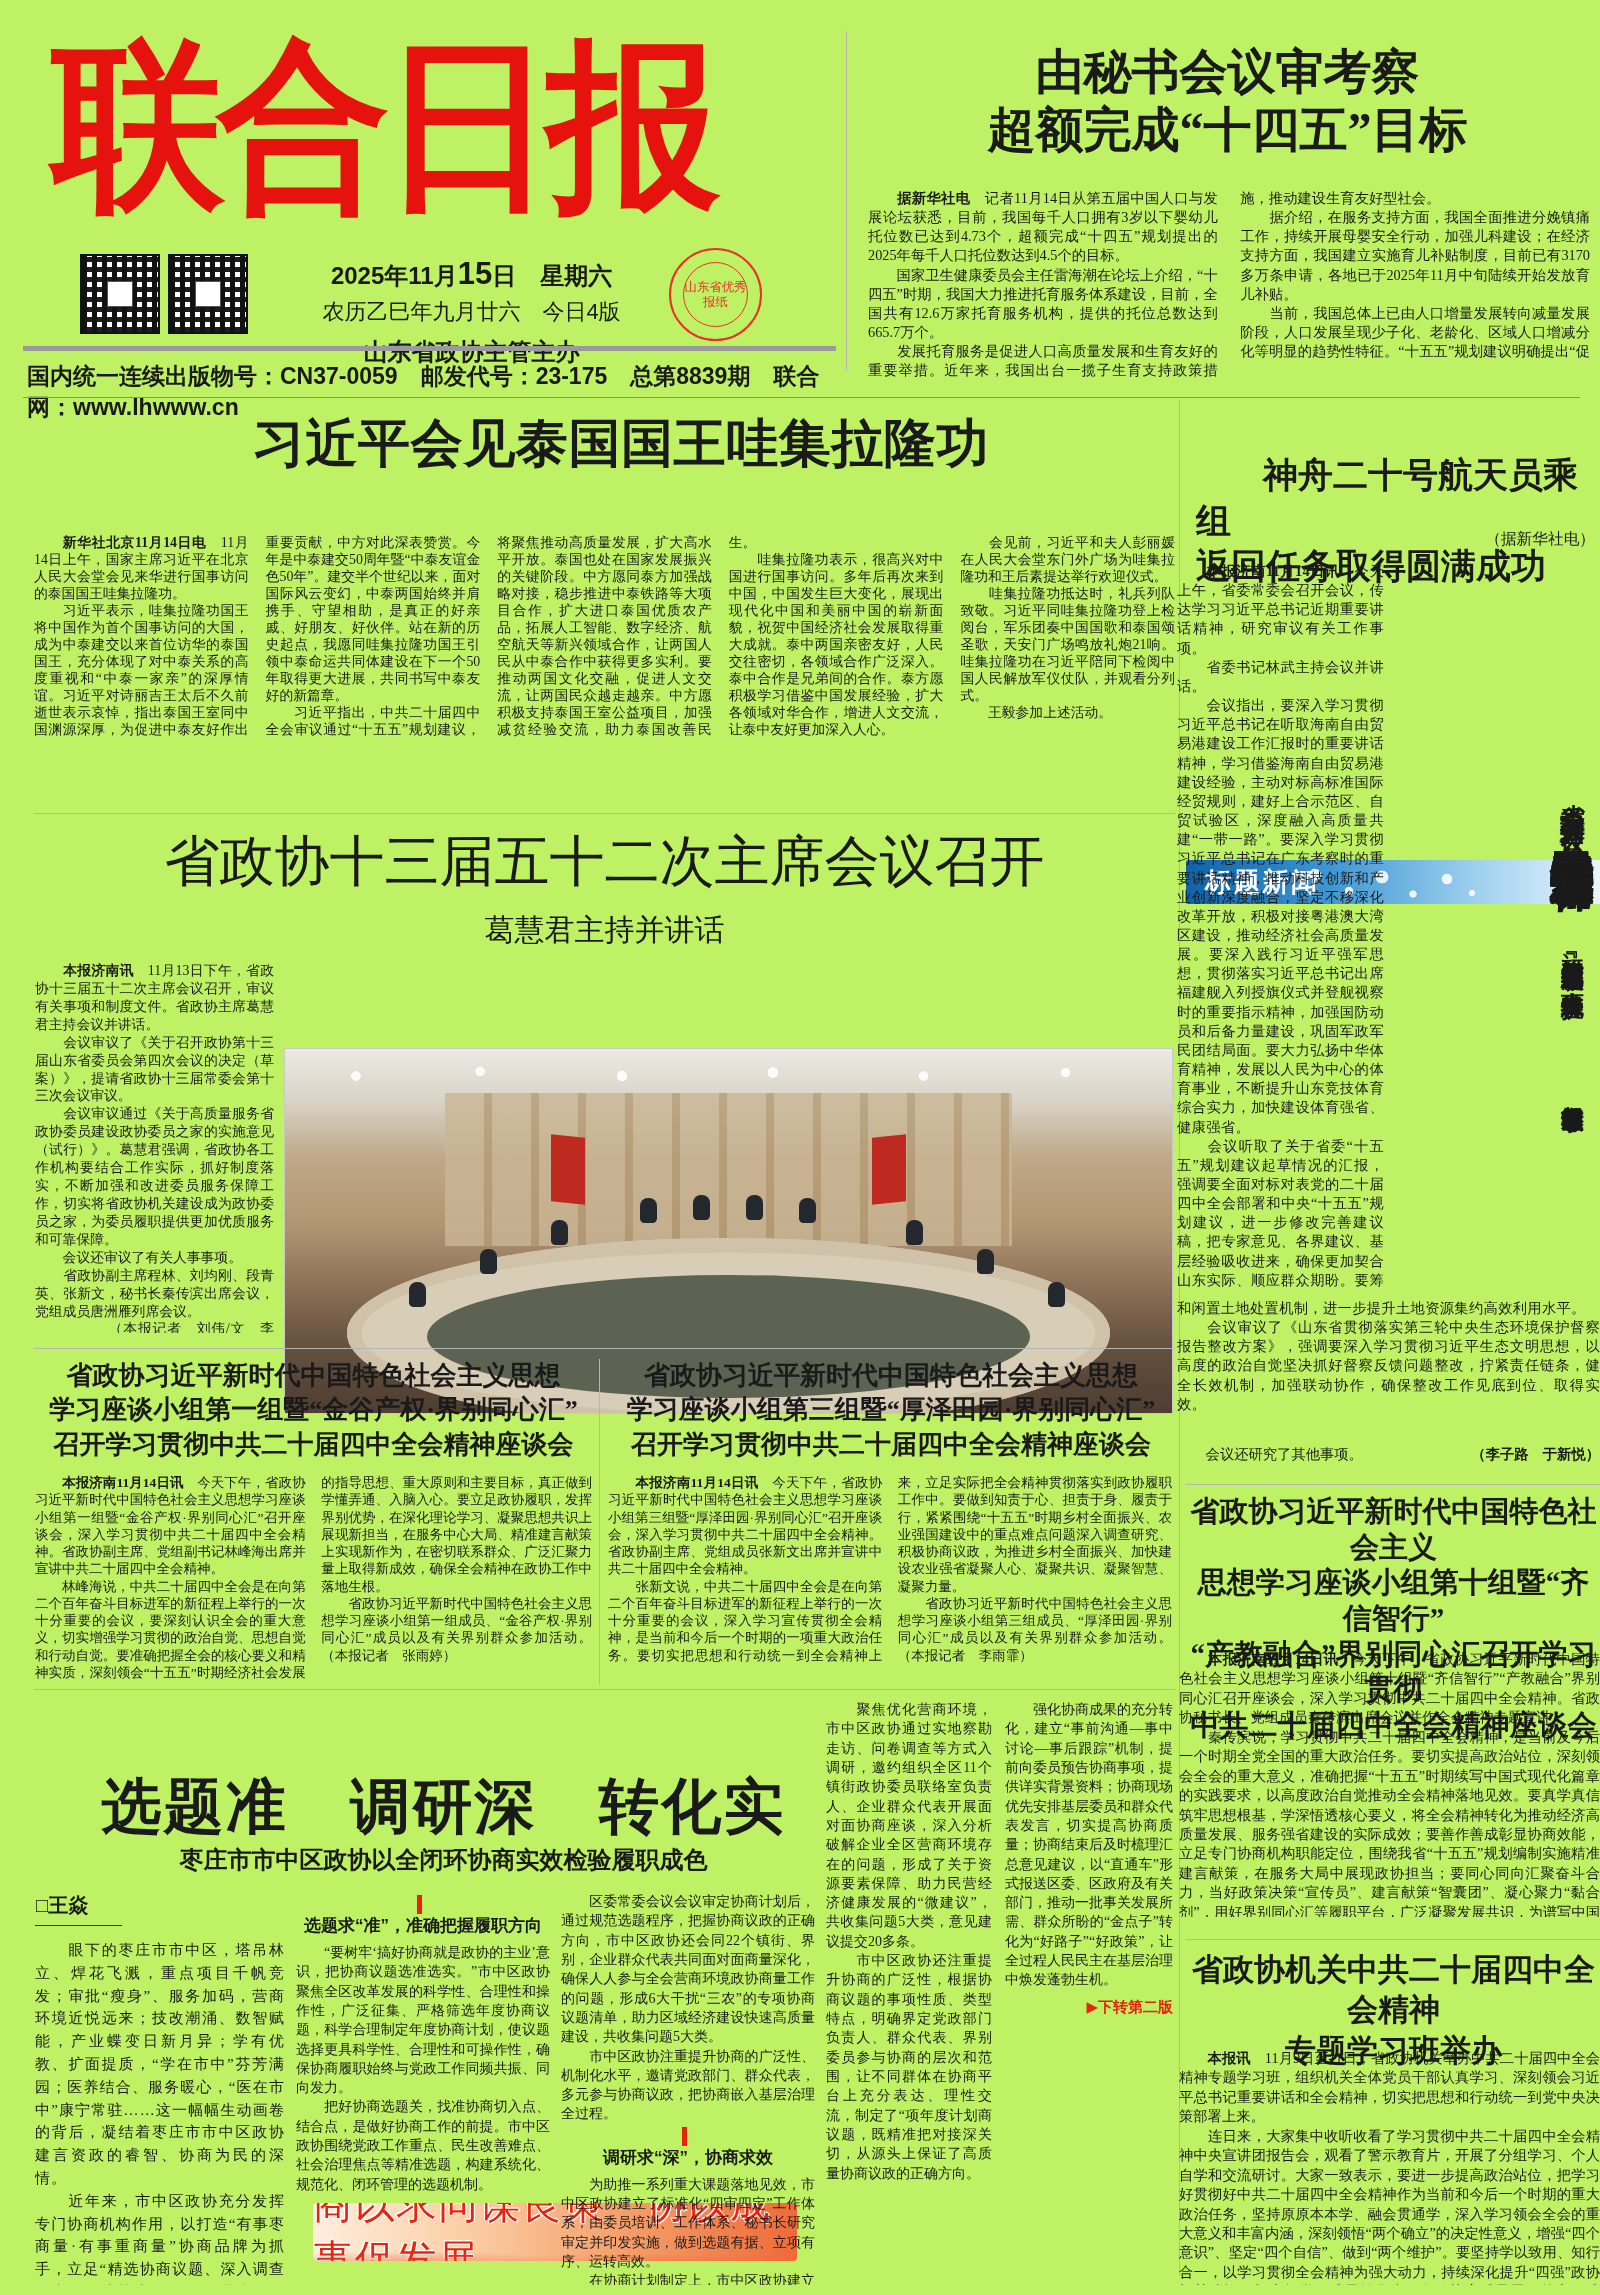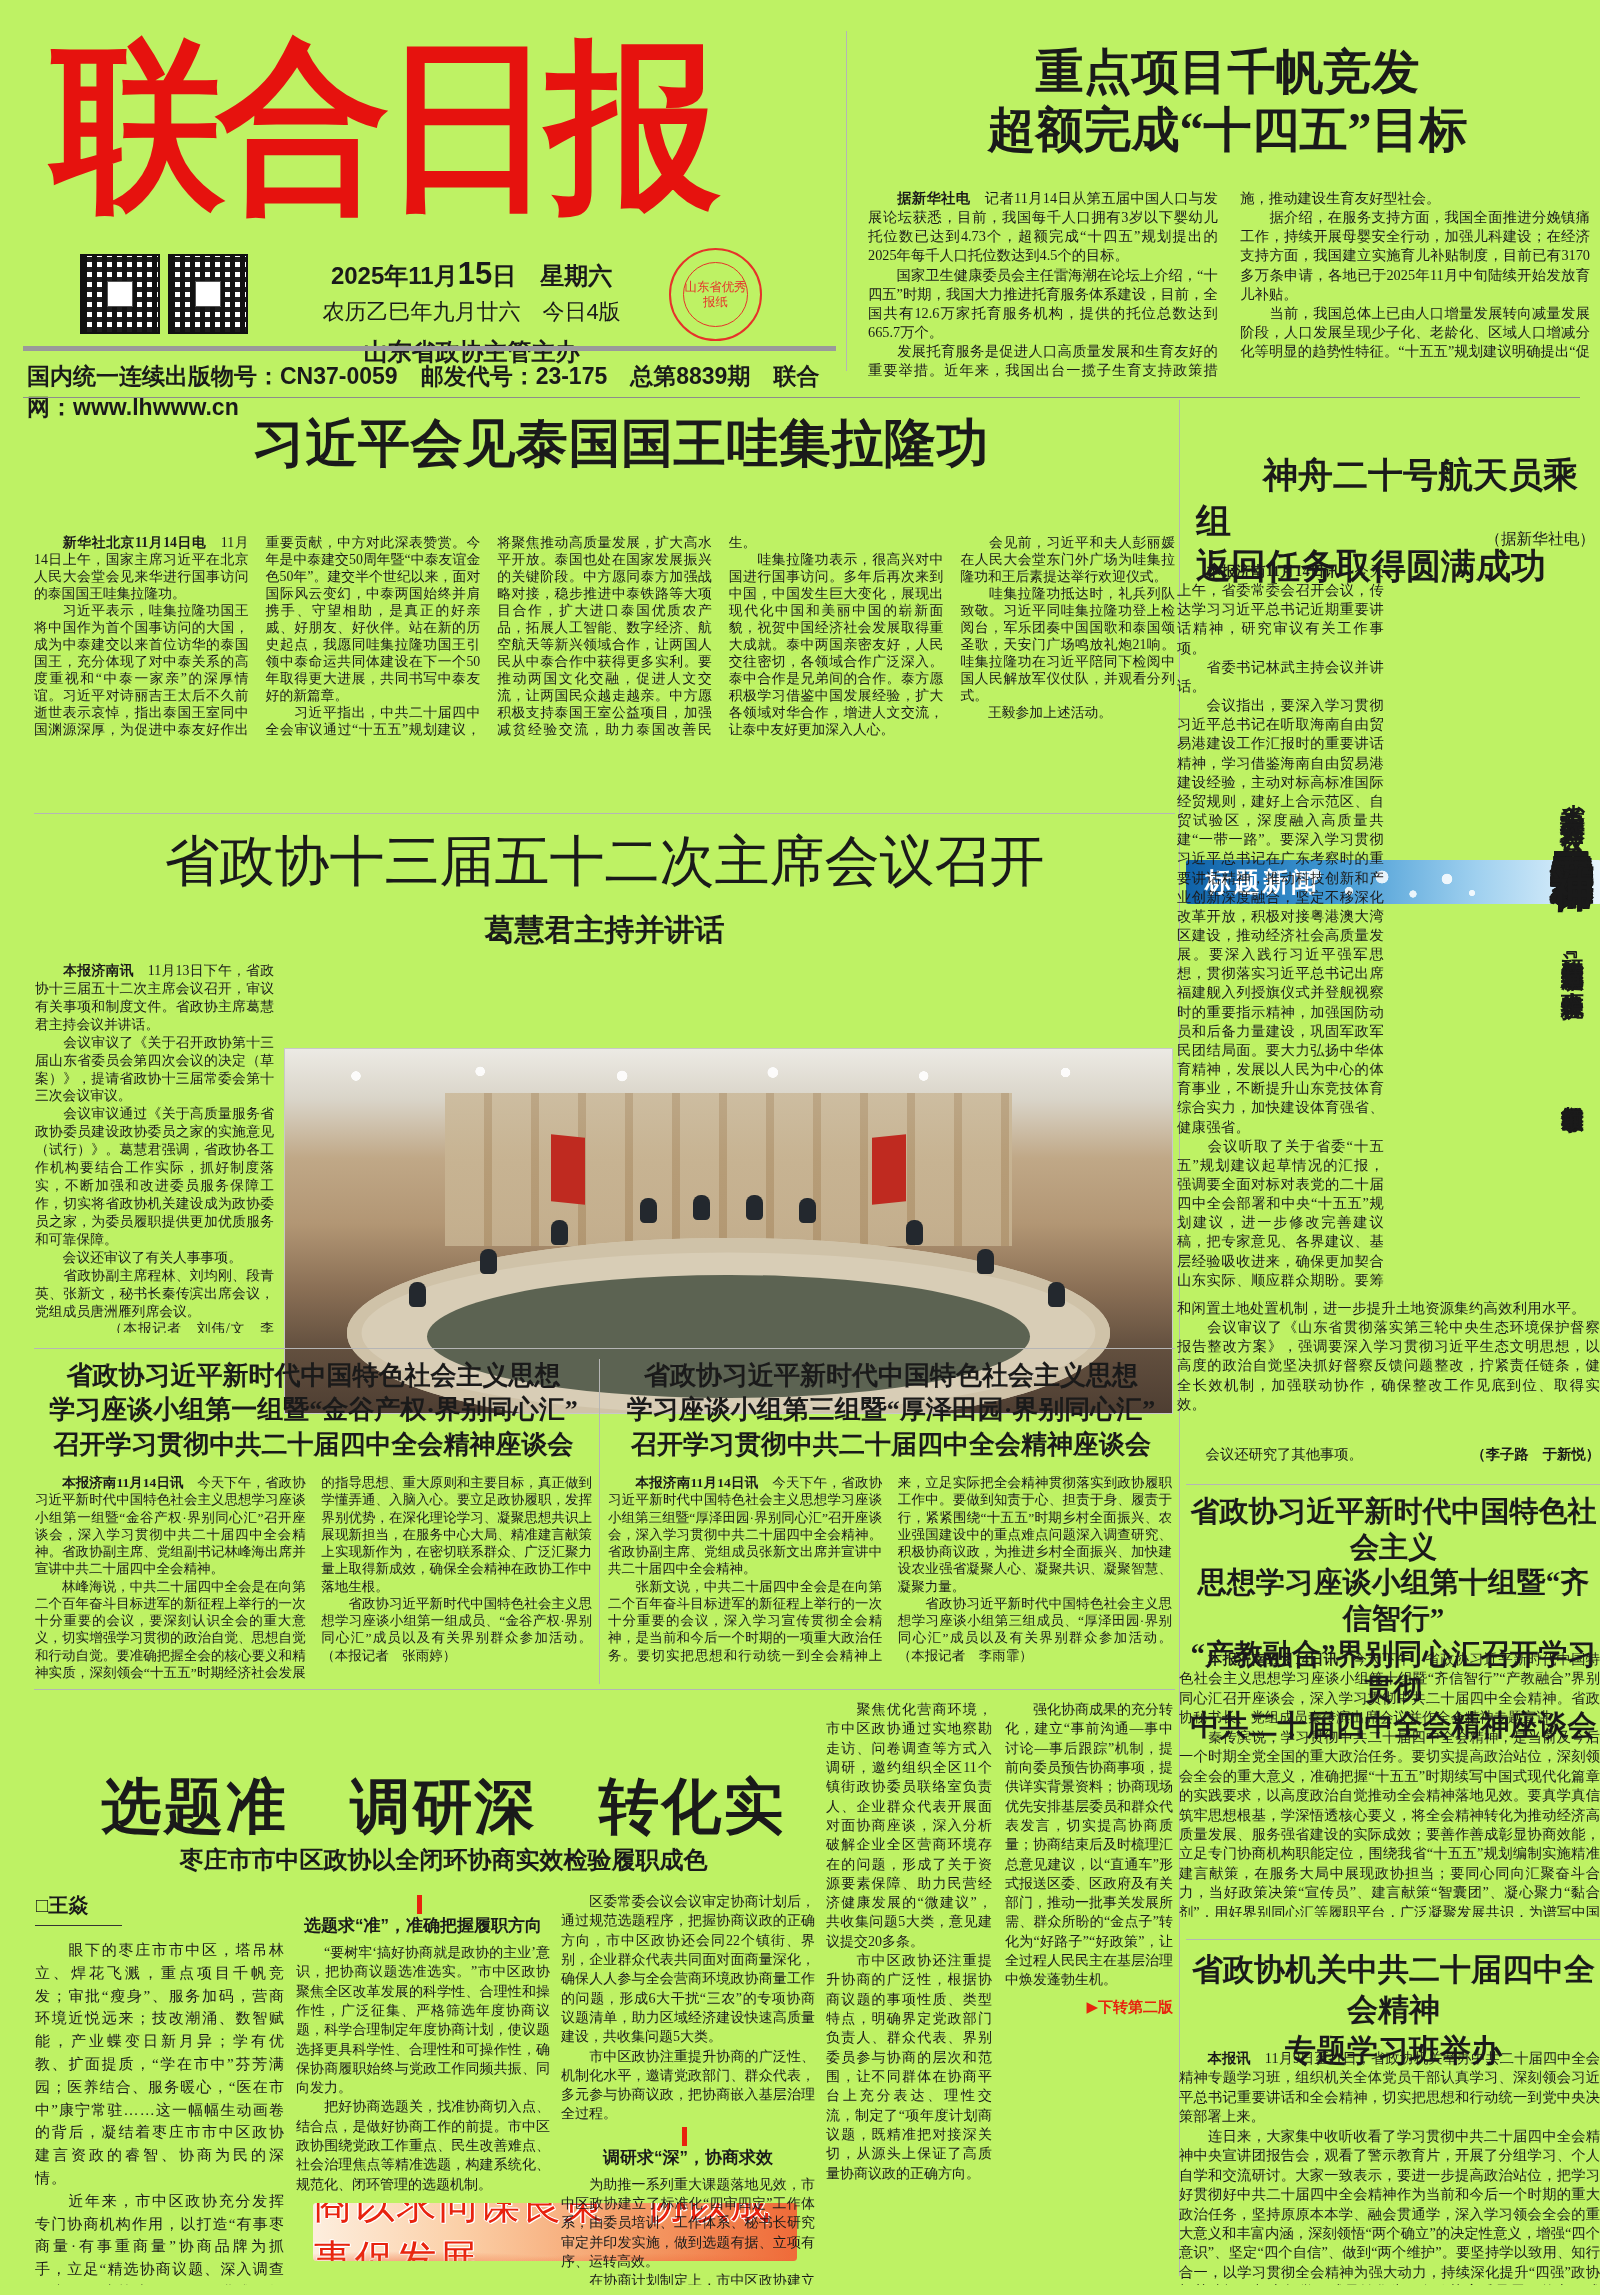--- a/index.html
+++ b/index.html
@@ -111,42 +111,42 @@
     <div class="seal-inner">山东省优秀报纸</div>
   </div>
 
   <div class="abs graybar" style="left:22.5px;top:346px;width:813px;"></div>
   <div class="abs hei b" style="left:27px;top:361px;width:809px;font-size:23px;">国内统一连续出版物号：CN37-0059　邮发代号：23-175　总第8839期　联合网：www.lhwww.cn</div>
 
   <div class="abs rule-v" style="left:846px;top:31px;height:340px;"></div>
   <div class="abs rule-h" style="left:22.5px;top:397px;width:1557px;background:#8d8d8d;"></div>
 
   <div class="abs ctr ser" style="left:873px;top:43px;width:709px;font-size:48px;font-weight:900;line-height:1.2;">
-    <div>重点项目千帆竞发</div>
+    <div>由秘书会议审考察</div>
     <div>超额完成“十四五”目标</div>
   </div>
   <div class="abs jus clip pre" style="left:868px;top:189px;width:722px;height:195px;column-count:2;column-gap:22.5px;font-size:14.3px;line-height:1.34;"><span class="b">　　据新华社电</span><span>　记者11月14日从第五届中国人口与发展论坛获悉，目前，我国每千人口拥有3岁以下婴幼儿托位数已达到4.73个，超额完成“十四五”规划提出的2025年每千人口托位数达到4.5个的目标。
 　　国家卫生健康委员会主任雷海潮在论坛上介绍，“十四五”时期，我国大力推进托育服务体系建设，目前，全国共有12.6万家托育服务机构，提供的托位总数达到665.7万个。
 　　发展托育服务是促进人口高质量发展和生育友好的重要举措。近年来，我国出台一揽子生育支持政策措施，推动建设生育友好型社会。
 　　据介绍，在服务支持方面，我国全面推进分娩镇痛工作，持续开展母婴安全行动，加强儿科建设；在经济支持方面，我国建立实施育儿补贴制度，目前已有3170多万条申请，各地已于2025年11月中旬陆续开始发放育儿补贴。
 　　当前，我国总体上已由人口增量发展转向减量发展阶段，人口发展呈现少子化、老龄化、区域人口增减分化等明显的趋势性特征。“十五五”规划建议明确提出“促进人口高质量发展”“健全覆盖全人群、全生命周期的人口服务体系”。</span></div>
 
   <div class="abs ctr hei" style="left:79px;top:409px;width:1084px;font-size:52px;font-weight:900;letter-spacing:0.6px;">习近平会见泰国国王哇集拉隆功</div>
   <div class="abs jus clip pre" style="left:34px;top:535px;width:1141px;height:271px;column-count:5;column-gap:17px;font-size:13.8px;line-height:1.23;"><span class="b">　　新华社北京11月14日电</span><span>　11月14日上午，国家主席习近平在北京人民大会堂会见来华进行国事访问的泰国国王哇集拉隆功。
 　　习近平表示，哇集拉隆功国王将中国作为首个国事访问的大国，成为中泰建交以来首位访华的泰国国王，充分体现了对中泰关系的高度重视和“中泰一家亲”的深厚情谊。习近平对诗丽吉王太后不久前逝世表示哀悼，指出泰国王室同中国渊源深厚，为促进中泰友好作出重要贡献，中方对此深表赞赏。今年是中泰建交50周年暨“中泰友谊金色50年”。建交半个世纪以来，面对国际风云变幻，中泰两国始终并肩携手、守望相助，是真正的好亲戚、好朋友、好伙伴。站在新的历史起点，我愿同哇集拉隆功国王引领中泰命运共同体建设在下一个50年取得更大进展，共同书写中泰友好的新篇章。
 　　习近平指出，中共二十届四中全会审议通过“十五五”规划建议，将聚焦推动高质量发展，扩大高水平开放。泰国也处在国家发展振兴的关键阶段。中方愿同泰方加强战略对接，稳步推进中泰铁路等大项目合作，扩大进口泰国优质农产品，拓展人工智能、数字经济、航空航天等新兴领域合作，让两国人民从中泰合作中获得更多实利。要推动两国文化交融，促进人文交流，让两国民众越走越亲。中方愿积极支持泰国王室公益项目，加强减贫经验交流，助力泰国改善民生。
 　　哇集拉隆功表示，很高兴对中国进行国事访问。多年后再次来到中国，中国发生巨大变化，展现出现代化中国和美丽中国的崭新面貌，祝贺中国经济社会发展取得重大成就。泰中两国亲密友好，人民交往密切，各领域合作广泛深入。泰中合作是兄弟间的合作。泰方愿积极学习借鉴中国发展经验，扩大各领域对华合作，增进人文交流，让泰中友好更加深入人心。
 　　会见前，习近平和夫人彭丽媛在人民大会堂东门外广场为哇集拉隆功和王后素提达举行欢迎仪式。
 　　哇集拉隆功抵达时，礼兵列队致敬。习近平同哇集拉隆功登上检阅台，军乐团奏中国国歌和泰国颂圣歌，天安门广场鸣放礼炮21响。哇集拉隆功在习近平陪同下检阅中国人民解放军仪仗队，并观看分列式。
 　　王毅参加上述活动。</span></div>
 
   <div class="abs rule-h" style="left:34px;top:813px;width:1141px;"></div>
 
   <div class="abs ctr ser" style="left:34px;top:825px;width:1141px;font-size:55px;font-weight:400;">省政协十三届五十二次主席会议召开</div>
-  <div class="abs ctr hei" style="left:34px;top:910px;width:1141px;font-size:30px;font-weight:700;">葛慧君主持并讲话</div>
+  <div class="abs ctr hei" style="left:34px;top:910px;width:1141px;font-size:30px;font-weight:400;">葛慧君主持并讲话</div>
   <div class="abs jus clip pre" style="left:35px;top:962px;width:239px;height:371px;font-size:13.8px;line-height:1.3;"><span class="b">　　本报济南讯</span><span>　11月13日下午，省政协十三届五十二次主席会议召开，审议有关事项和制度文件。省政协主席葛慧君主持会议并讲话。
 　　会议审议了《关于召开政协第十三届山东省委员会第四次会议的决定（草案）》，提请省政协十三届常委会第十三次会议审议。
 　　会议审议通过《关于高质量服务省政协委员建设政协委员之家的实施意见（试行）》。葛慧君强调，省政协各工作机构要结合工作实际，抓好制度落实，不断加强和改进委员服务保障工作，切实将省政协机关建设成为政协委员之家，为委员履职提供更加优质服务和可靠保障。
 　　会议还审议了有关人事事项。
 　　省政协副主席程林、刘均刚、段青英、张新文，秘书长秦传滨出席会议，党组成员唐洲雁列席会议。
 　　　　　（本报记者　刘伟/文　李昱/摄）</span></div>
 
   <div class="abs photo" style="left:284px;top:955px;width:887px;height:364px;">
     <div class="ph-lights"></div>
     <div class="ph-wall"></div>

